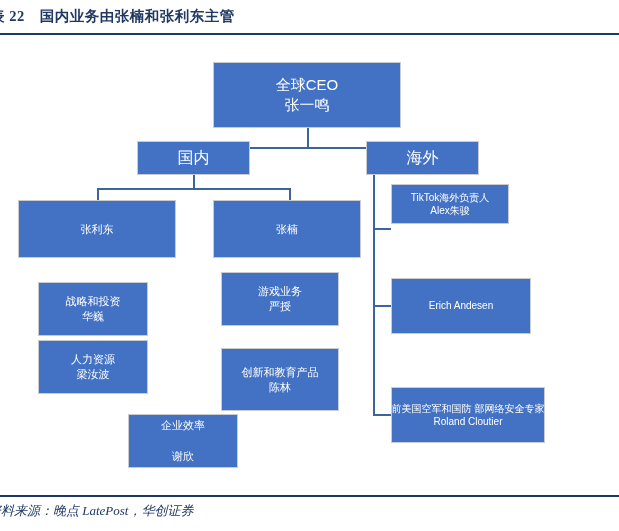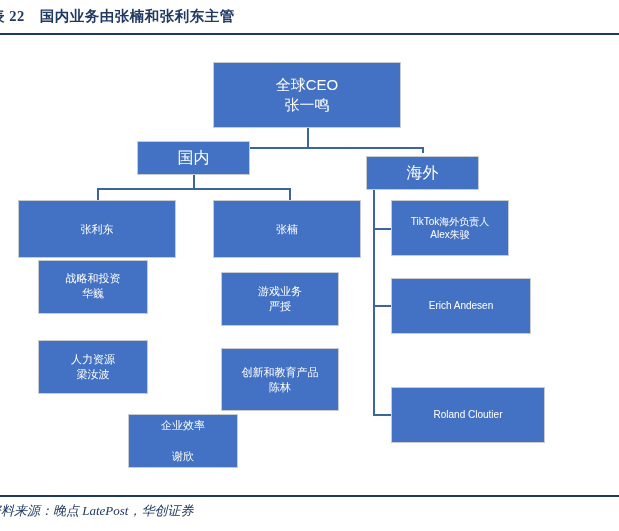--- a/index.html
+++ b/index.html
@@ -122,33 +122,33 @@
 
 <div class="node big" style="left:213px; top:62px; width:188px; height:66px;">
   <span class="line1">全球CEO</span>
   <span class="line2">张一鸣</span>
 </div>
 
 <div class="node level2" style="left:137px; top:141px; width:113px; height:34px;">
   <span class="line1">国内</span>
 </div>
 
-<div class="node level2" style="left:366px; top:156px; width:113px; height:34px;">
+<div class="node level2" style="left:366px; top:141px; width:113px; height:34px;">
   <span class="line1">海外</span>
 </div>
 
 <div class="node small" style="left:18px; top:200px; width:158px; height:58px;">
   <span class="line2">张利东</span>
 </div>
 
 <div class="node small" style="left:213px; top:200px; width:148px; height:58px;">
   <span class="line2">张楠</span>
 </div>
 
-<div class="node small" style="left:38px; top:260px; width:110px; height:54px;font-family:Liberation Mono, monospace;">
+<div class="node small" style="left:38px; top:282px; width:110px; height:54px;">
   <span class="line1">战略和投资</span>
   <span class="line2">华巍</span>
 </div>
 
 <div class="node small" style="left:38px; top:340px; width:110px; height:54px;">
   <span class="line1">人力资源</span>
   <span class="line2">梁汝波</span>
 </div>
 
 <div class="node small" style="left:128px; top:414px; width:110px; height:54px;gap:16px;">
@@ -159,27 +159,28 @@
 <div class="node small" style="left:221px; top:272px; width:118px; height:54px;">
   <span class="line1">游戏业务</span>
   <span class="line2">严授</span>
 </div>
 
 <div class="node small" style="left:221px; top:348px; width:118px; height:63px;">
   <span class="line1">创新和教育产品</span>
   <span class="line2">陈林</span>
 </div>
 
-<div class="node smaller" style="left:391px; top:200px; width:118px; height:56px;">
+<div class="node smaller" style="left:391px; top:184px; width:118px; height:40px;">
   <span class="line1">TikTok海外负责人</span>
   <span class="line2">Alex朱骏</span>
 </div>
 
 <div class="node smaller" style="left:391px; top:278px; width:140px; height:56px;">
   <span class="line2">Erich Andesen</span>
 </div>
 
 <div class="node smaller" style="left:391px; top:387px; width:154px; height:56px;">
+  <span class="line1">前美国空军和国防 部网络安全专家</span>
   <span class="line2">Roland Cloutier</span>
 </div>
 
 <div id="footer-rule"></div>
 <div id="source-note">资料来源：晚点 LatePost，华创证券</div>
 
 </body></html>

